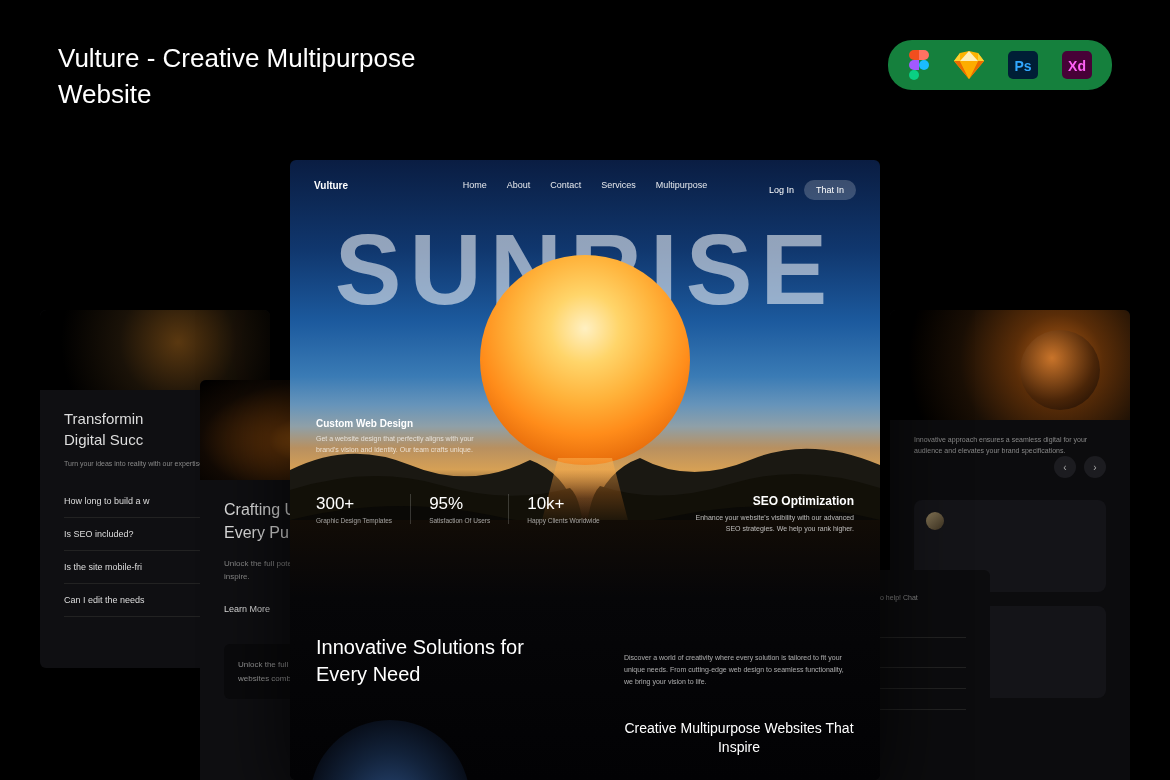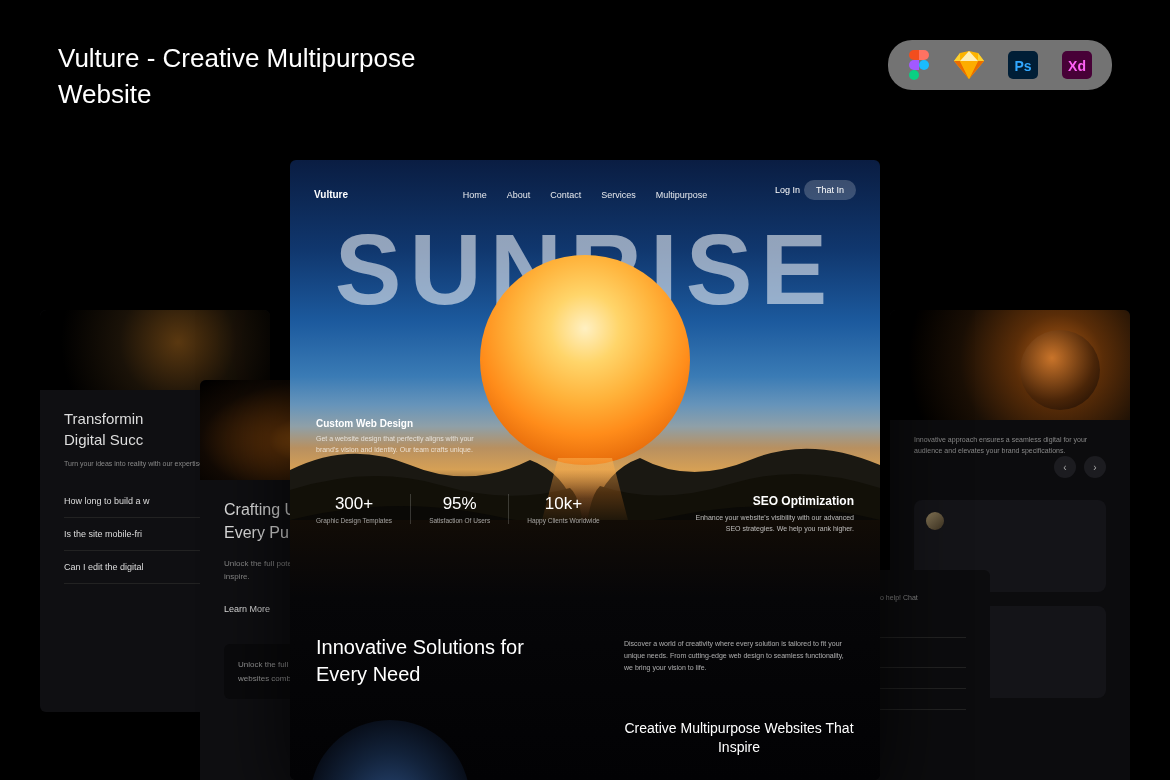--- a/index.html
+++ b/index.html
@@ -23,21 +23,21 @@
   justify-content: space-between;
   align-items: flex-start;
 }
 .product-title {
   font-size: 26px;
   font-weight: 500;
   line-height: 1.4;
   max-width: 430px;
 }
 .tool-badges {
-  background: #737373;
+  background: #15803d;
   border-radius: 24px;
   padding: 10px 20px;
   display: flex;
   gap: 24px;
   align-items: center;
 }
 .tool-badges svg { display: block; }
 
 
 .stage {
@@ -49,21 +49,21 @@
 .backcard {
   position: absolute;
   background: #0f0f12;
   border-radius: 6px;
   padding: 22px 24px;
   font-size: 11px;
   color: #ddd;
   overflow: hidden;
 }
 .backcard.left {
-  left: 40px; top: 160px; width: 230px; height: 402px;
+  left: 40px; top: 160px; width: 230px; height: 358px;
 }
 .backcard.left .bc-head { font-size: 15px; line-height: 1.4; margin-bottom: 10px; }
 .backcard.left .bc-desc { font-size: 7px; color: #888; margin-bottom: 18px; }
 .backcard.left .faq { font-size: 9px; padding: 11px 0; border-bottom: 1px solid #222; }
 .backcard.left .space-img { height: 80px; margin: -22px -24px 18px; background: radial-gradient(circle at 60% 40%, #5a3810 0%, #1a1208 40%, #000 80%); }
 
 .backcard.mid {
   left: 200px; top: 230px; width: 240px; height: 410px;
 }
 .backcard.mid .space-img { height: 100px; margin: -22px -24px 18px; background: radial-gradient(ellipse at 50% 60%, #d07615 0%, #5a2f08 30%, #120a04 70%, #000 100%); }
@@ -139,27 +139,27 @@
   text-align: center;
   font-size: 100px;
   font-weight: 600;
   letter-spacing: 8px;
   color: rgba(255,255,255,0.55);
   z-index: 1;
   font-family: Arial, sans-serif;
 }
 .hero-nav {
   position: absolute; top: 20px; left: 24px; right: 24px;
-  display: flex; align-items: flex-end;
+  display: flex; align-items: flex-start;
   font-size: 9px; z-index: 6;
 }
 .hero-logo { font-weight: 600; font-size: 10px; }
 .hero-links { display:flex; gap:20px; margin-left:auto; margin-right:auto; position:absolute; left:50%; transform:translateX(-50%); }
 .hero-links span { color: rgba(255,255,255,0.9); cursor:pointer; }
-.hero-auth { margin-left:auto; display:flex; gap:4px; align-items:center; }
+.hero-auth { margin-left:auto; display:flex; gap:10px; align-items:center; }
 .hero-auth .signin { background: rgba(255,255,255,0.2); padding: 5px 12px; border-radius: 12px; }
 
 .hero-lower {
   position: absolute; top: 360px; left:0; right:0; bottom:0;
   background: linear-gradient(180deg, #120c06 0%, #060608 30%, #020204 100%);
   z-index: 4;
 }
 
 .feature-left {
   position:absolute; top: 258px; left: 26px; z-index:6; width: 170px;
@@ -170,29 +170,29 @@
 .feature-right {
   position:absolute; top: 334px; right: 26px; z-index:6; width: 170px; text-align:right;
 }
 .feature-right .ft-title { font-size: 12px; font-weight: 600; margin-bottom: 5px; }
 .feature-right .ft-desc { font-size: 7px; color: rgba(255,255,255,0.7); line-height:1.5; }
 
 .stats {
   position:absolute; top: 334px; left: 26px; z-index:6;
   display:flex; gap:0;
 }
-.stat { padding: 0 18px; border-right: 1px solid rgba(255,255,255,0.18); text-align: center; }
+.stat { padding: 0 18px; border-right: 1px solid rgba(255,255,255,0.18); }
 .stat:first-child { padding-left:0; }
 .stat:last-child { border-right:none; }
 .stat .num { font-size: 17px; font-weight: 500; margin-bottom:3px; }
 .stat .lbl { font-size: 6.5px; color: rgba(255,255,255,0.6); }
 
 .hero-inno {
   position:absolute; bottom: 92px; left: 26px; right: 26px;
-  display:flex; justify-content:space-between; align-items:flex-start; gap: 30px; z-index:6;
+  display:flex; justify-content:space-between; align-items:flex-end; gap: 30px; z-index:6;
 }
 .hero-inno .inno-title { font-size: 20px; font-weight: 400; line-height:1.35; max-width: 230px; }
 .hero-inno .inno-desc { font-size: 7px; color: rgba(255,255,255,0.65); line-height:1.7; max-width: 230px; margin-top:4px; }
 
 .hero-bottom-title {
   position:absolute; bottom: 22px; right: 26px; z-index:6;
   font-size: 14px; line-height:1.4; max-width: 230px; text-align:center;
 }
 .hero-planet {
   position:absolute; bottom: -30px; left: 20px; width: 160px; height: 90px; z-index:5;
@@ -239,22 +239,23 @@
 <div class="stage">
 
   <div class="backcard left">
     <div class="space-img"></div>
     <div class="bc-head">
       <span>Transformin</span><br>
       <span>Digital Succ</span>
     </div>
     <div class="bc-desc">Turn your ideas into reality with our expertise.</div>
     <div class="faq">How long to build a w</div>
+    <div class="faq">Is SEO included?</div>
     <div class="faq">Is the site mobile-fri</div>
-    <div class="faq">Can I edit the digital</div>
+    <div class="faq">Can I edit the needs</div>
   </div>
 
   <div class="backcard mid">
     <div class="space-img"></div>
     <div class="bc-head">
       <span>Crafting Un</span><br>
       <span>Every Purpo</span>
     </div>
     <div class="bc-desc">Unlock the full potential of your websites. Designed to inspire.</div>
     <div class="learn">Learn More</div>

